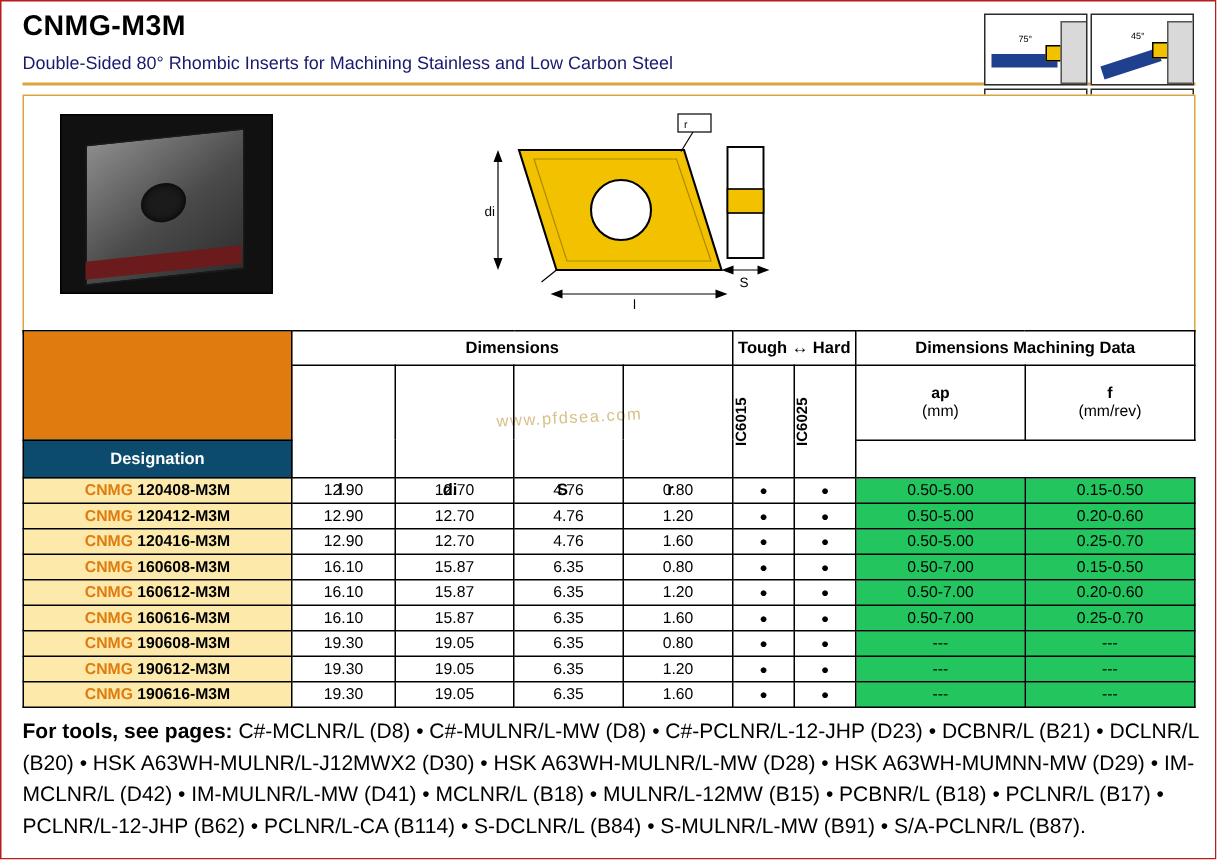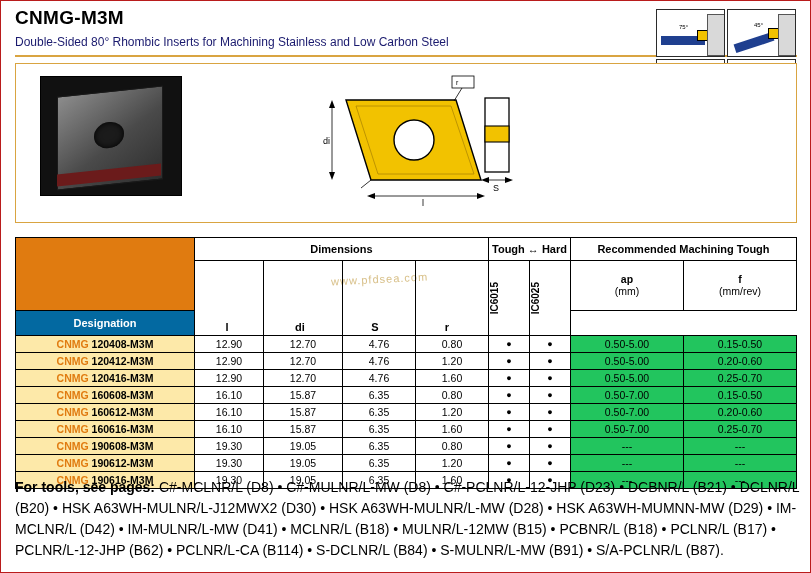--- a/index.html
+++ b/index.html
@@ -59,31 +59,31 @@
   }
   .photo .edge{
     position:absolute;left:16px;top:92px;width:104px;height:12px;
     background:#6b1b1b;transform:skewY(-6deg);
   }
   
   .drawing{position:absolute;left:270px;top:6px;width:240px;height:146px;}
   .sectionview{position:absolute;left:455px;top:20px;width:60px;height:110px;}
   
   table.main{
-    position:absolute;left:14px;top:236px;width:782px;
+    position:absolute;left:14px;top:219px;width:782px;
     border-collapse:collapse;font-size:10.5px;
   }
   table.main td, table.main th{
     border:1px solid #000;padding:0;text-align:center;vertical-align:middle;
   }
   .hdr-cell{
     background:#ffffff;font-weight:bold;font-size:11px;height:22px;
   }
   .desig-head{
-    background:#0369a1;color:#fff;font-weight:bold;font-size:11px;
+    background:#0c4a6e;color:#fff;font-weight:bold;font-size:11px;
     text-align:left;padding-left:6px;height:24px;
   }
   .desig-blank{background:#e07b10;}
   .vert{
     writing-mode:vertical-rl;transform:rotate(180deg);
     font-size:10px;font-weight:bold;white-space:nowrap;
   }
   .grade-col{width:40px;}
   .row-desig{
     background:#fde9a9;text-align:left;padding-left:6px;font-size:10.5px;height:16px;
@@ -185,21 +185,21 @@
   </div>
 
   <div class="wm">www.pfdsea.com</div>
 
   <table class="main">
     <tbody>
         <tr>
       <td class="desig-blank" rowspan="2" style="width:178px;"></td>
       <td class="hdr-cell" colspan="4">Dimensions</td>
       <td class="hdr-cell" colspan="2">Tough ↔ Hard</td>
-      <td class="hdr-cell" colspan="2">Recommended  Machining Tough</td>
+      <td class="hdr-cell" colspan="2">Dimensions  Machining Data</td>
     </tr>
     <tr>
       <td rowspan="2" style="height:74px;width:68px;">
         <div style="height:60px;"></div>
       </td>
       <td rowspan="2" style="width:78px;"></td>
       <td rowspan="2" style="width:72px;"></td>
       <td rowspan="2" style="width:72px;"></td>
       <td rowspan="2" class="grade-col">
         <div class="vert">IC6015</div>

